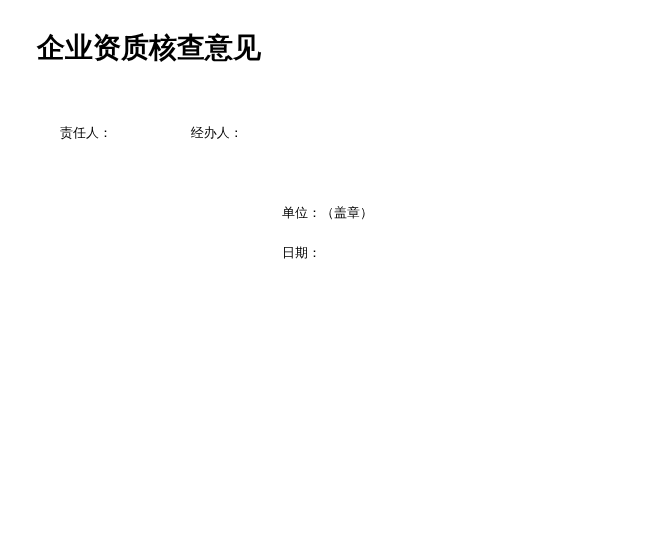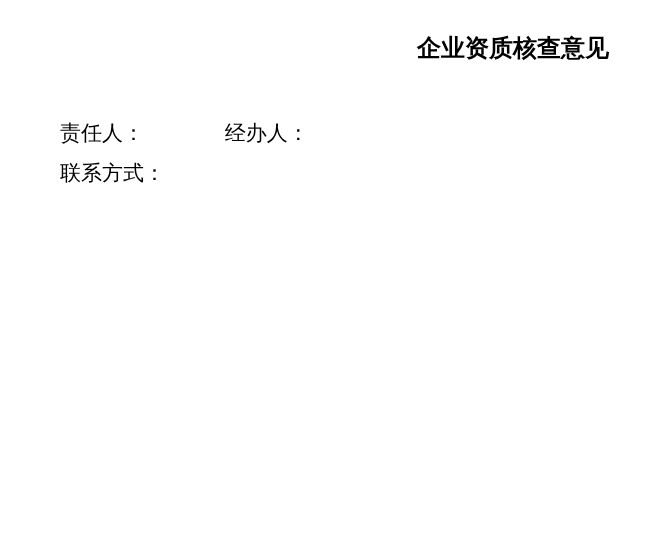--- a/index.html
+++ b/index.html
@@ -13,35 +13,35 @@
     height: 544px;
     box-sizing: border-box;
     background: #ffffff;
     color: #000000;
     padding: 33px 37px 0 37px;
     overflow: hidden;
     font-family: "Liberation Sans", "DejaVu Sans", sans-serif;
   }
   .title {
     margin: 0 0 50px 0;
-    font-size: 24px;
+    font-size: 28px;
     line-height: 30px;
     font-weight: bold;
-    text-align: right;
+    text-align: left;
   }
   .body-text {
     margin: 0;
     font-size: 15px;
     line-height: 40px;
     text-align: justify;
     text-indent: 24px;
     word-break: break-all;
   }
   .row {
-    font-size: 21px;
+    font-size: 13px;
     line-height: 40px;
     white-space: nowrap;
   }
   .sign-row {
     padding-left: 23px;
   }
   .handler-label {
     margin-left: 75px;
   }
   .contact-row {
@@ -58,18 +58,19 @@
 <div class="page">
 
   <h1 class="title">企业资质核查意见</h1>
 
 
   <div class="row sign-row">
     <span>责任人：</span>
     <span class="handler-label">经办人：</span>
   </div>
 
-  <div class="row contact-row">
-    <span>联系方式：</span>
+
+  <div class="stamp-block">
+    <div class="row">单位：（盖章）</div>
+    <div class="row">日期：</div>
   </div>
-
 
 </div>
 
 </body></html>

